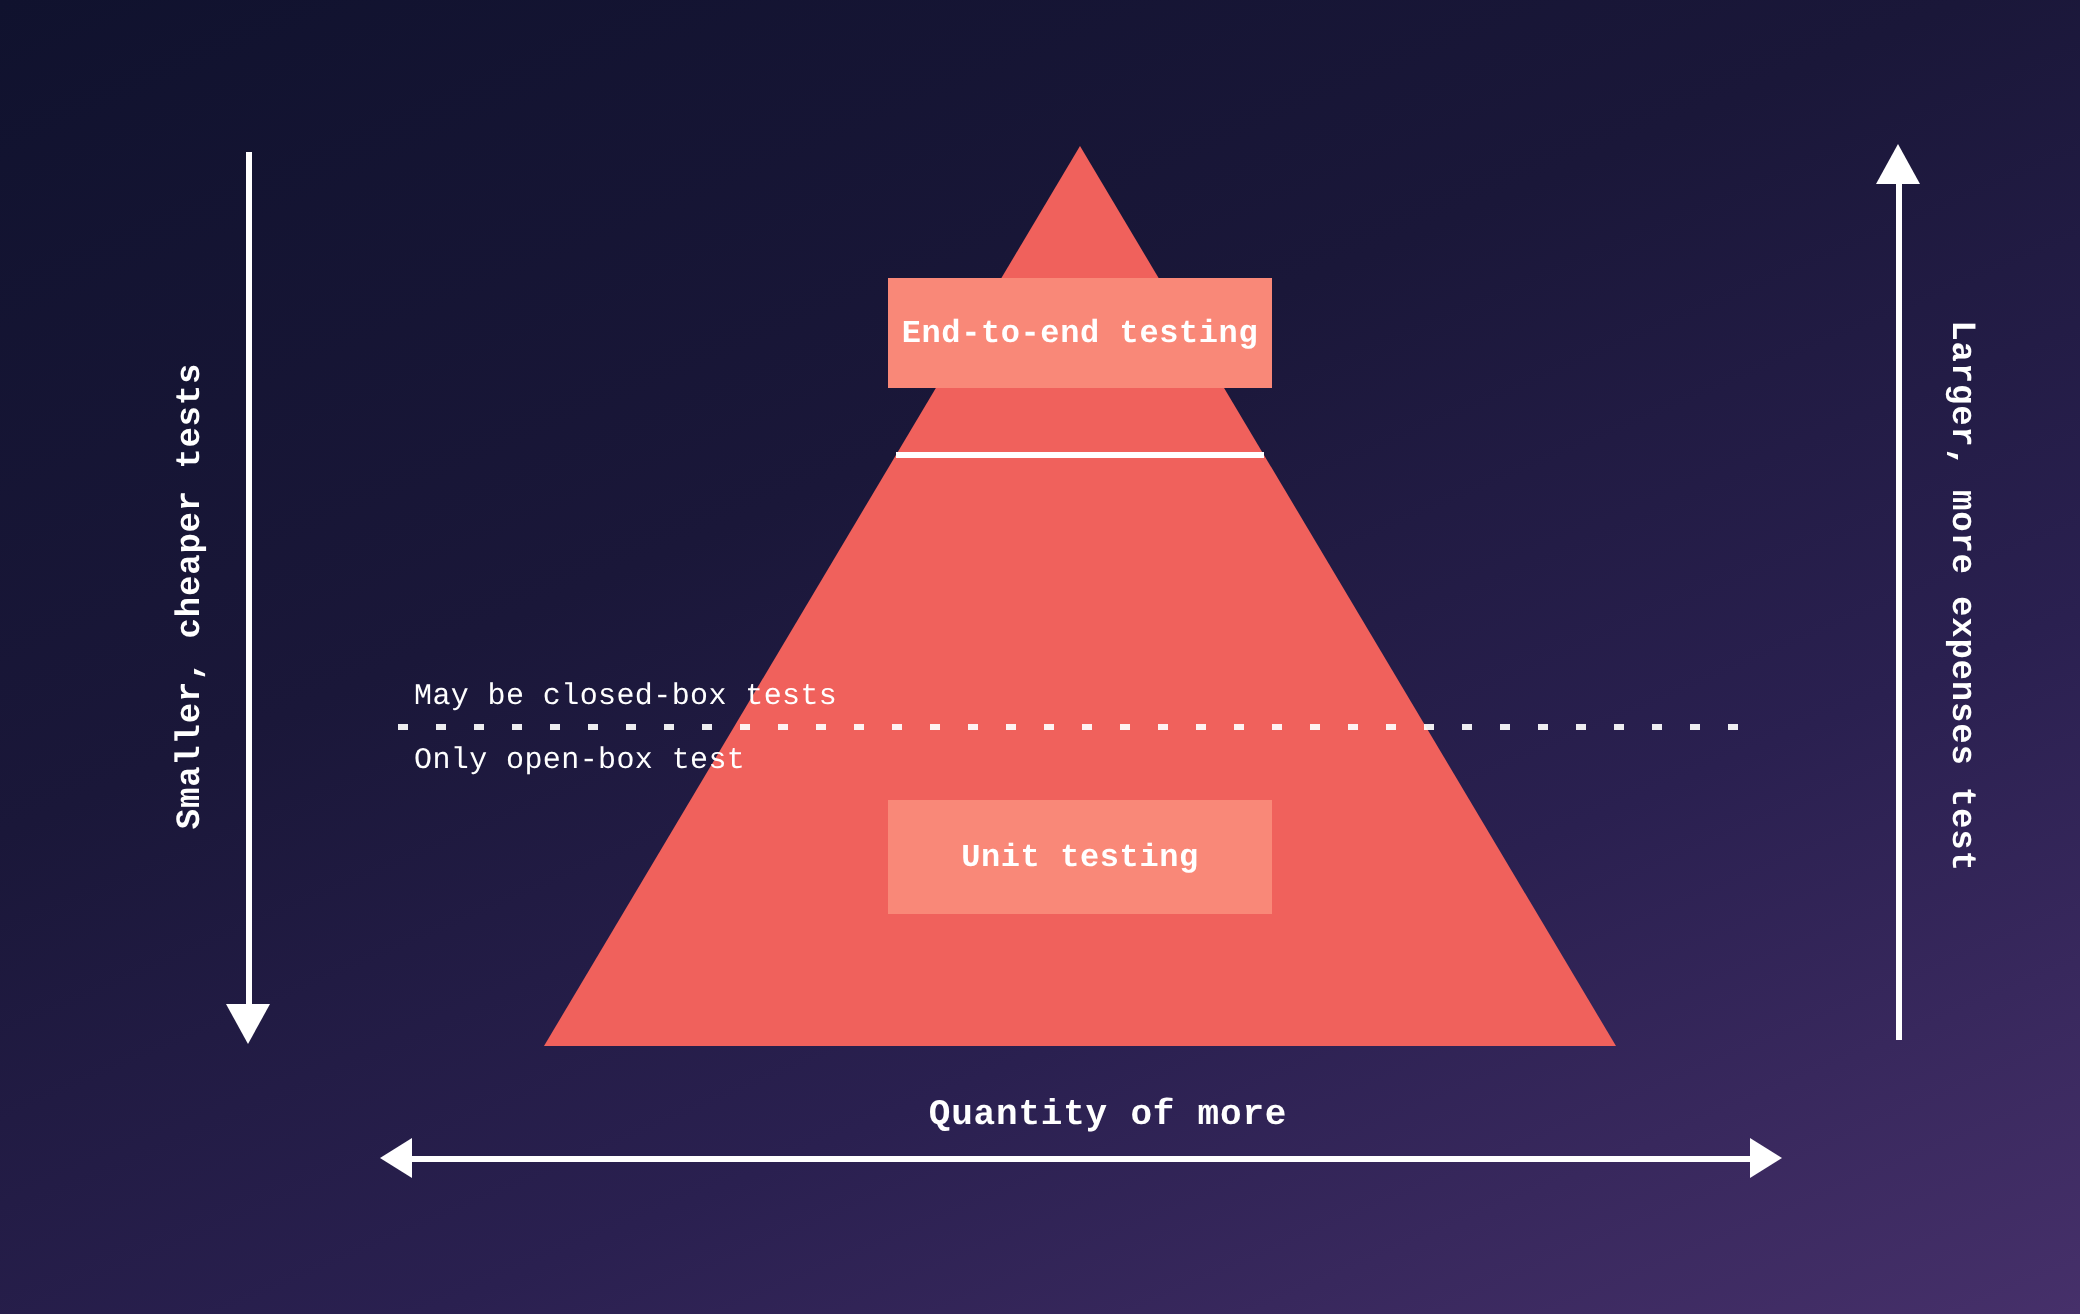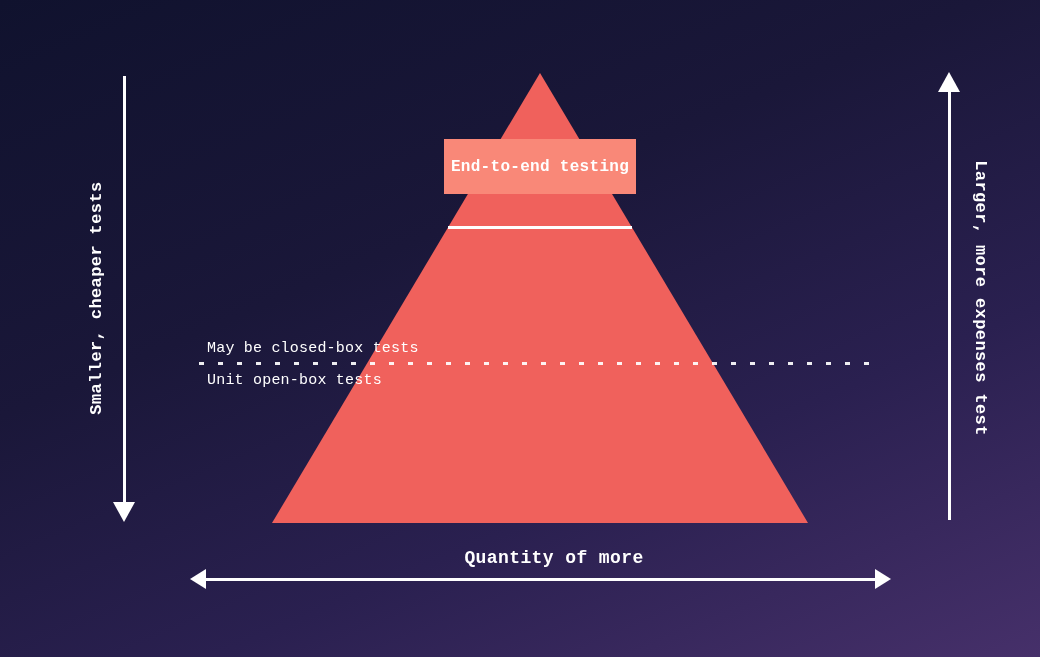--- a/index.html
+++ b/index.html
@@ -141,24 +141,27 @@
 
   <svg class="pyramid-svg" viewBox="0 0 1040 657" aria-hidden="true">
     <polygon points="540,73 272,523 808,523"></polygon>
   </svg>
 
   <div class="tier-divider"></div>
 
   <div class="tier-box tier-e2e">
     <span>End-to-end testing</span>
   </div>
+  <div class="tier-box tier-unit">
+    <span>Unit testing</span>
+  </div>
 
   <div class="boundary-note note-above">May be closed-box tests</div>
   <div class="dotted-line"></div>
-  <div class="boundary-note note-below">Unit open-box tests</div>
+  <div class="boundary-note note-below">Only open-box test</div>
 
   <div class="axis-line-v" style="left:123px; top:76px; height:428px;"></div>
   <div class="arrowhead head-down"></div>
   <div class="axis-label label-left">Smaller, cheaper tests</div>
 
   <div class="axis-line-v" style="left:948px; top:90px; height:430px;"></div>
   <div class="arrowhead head-up"></div>
   <div class="axis-label label-right">Larger, more expenses test</div>
 
   <div class="axis-line-h" style="left:204px; top:578px; width:673px;"></div>

